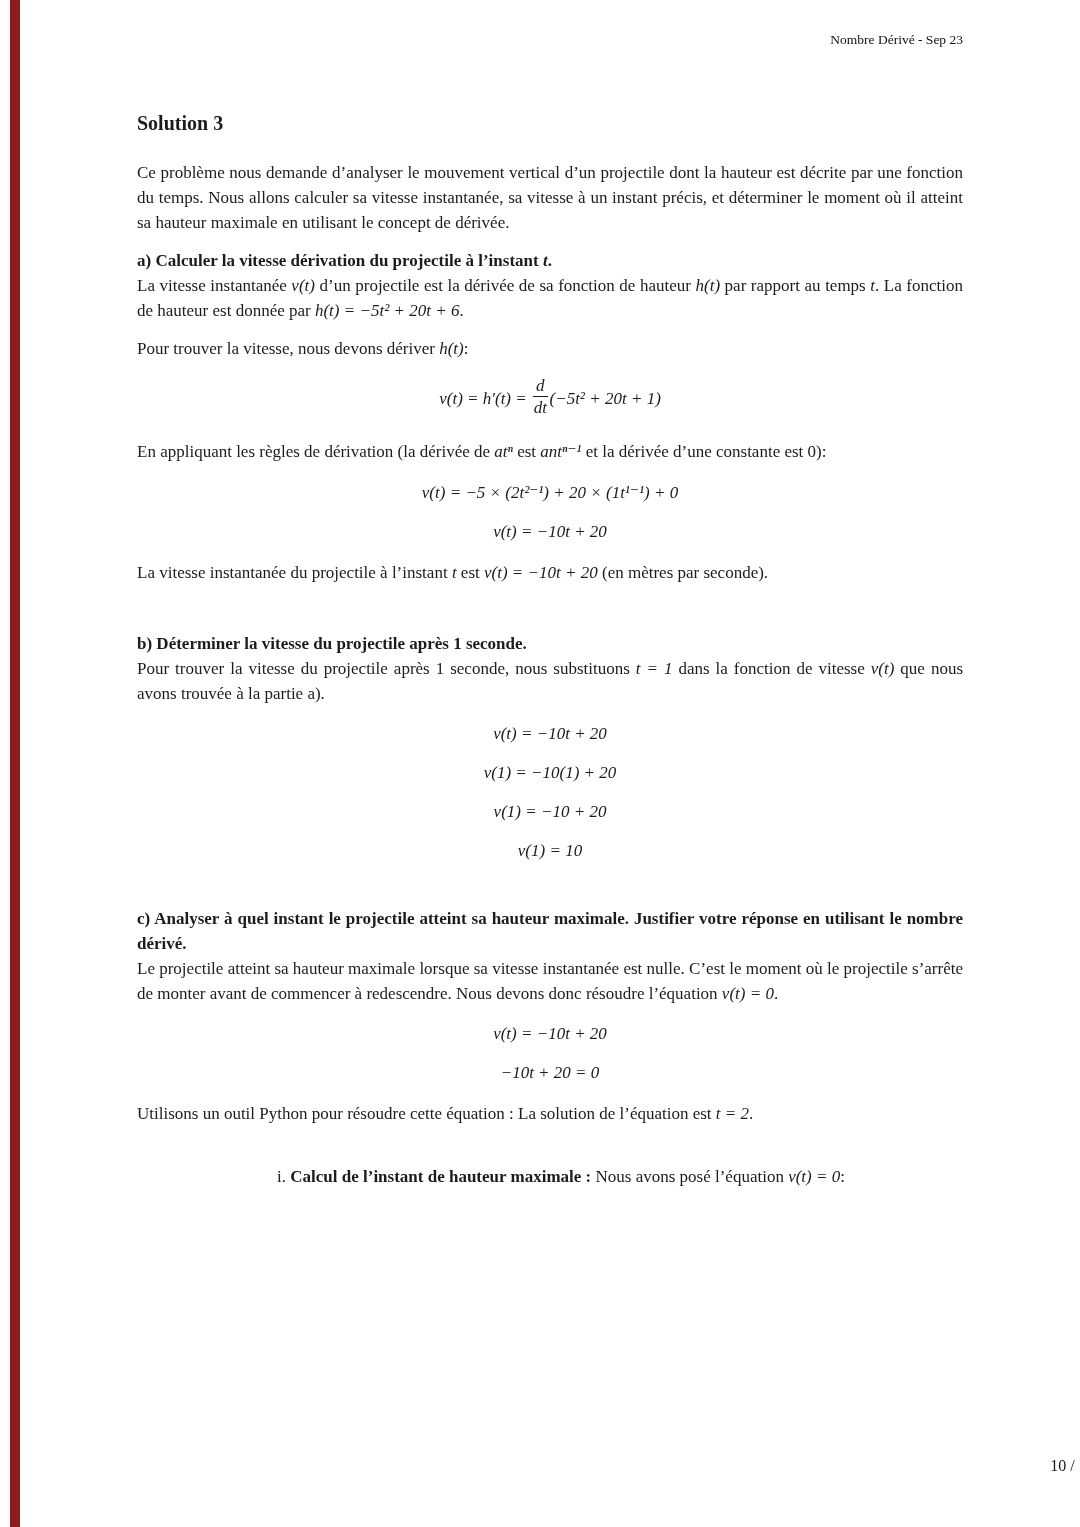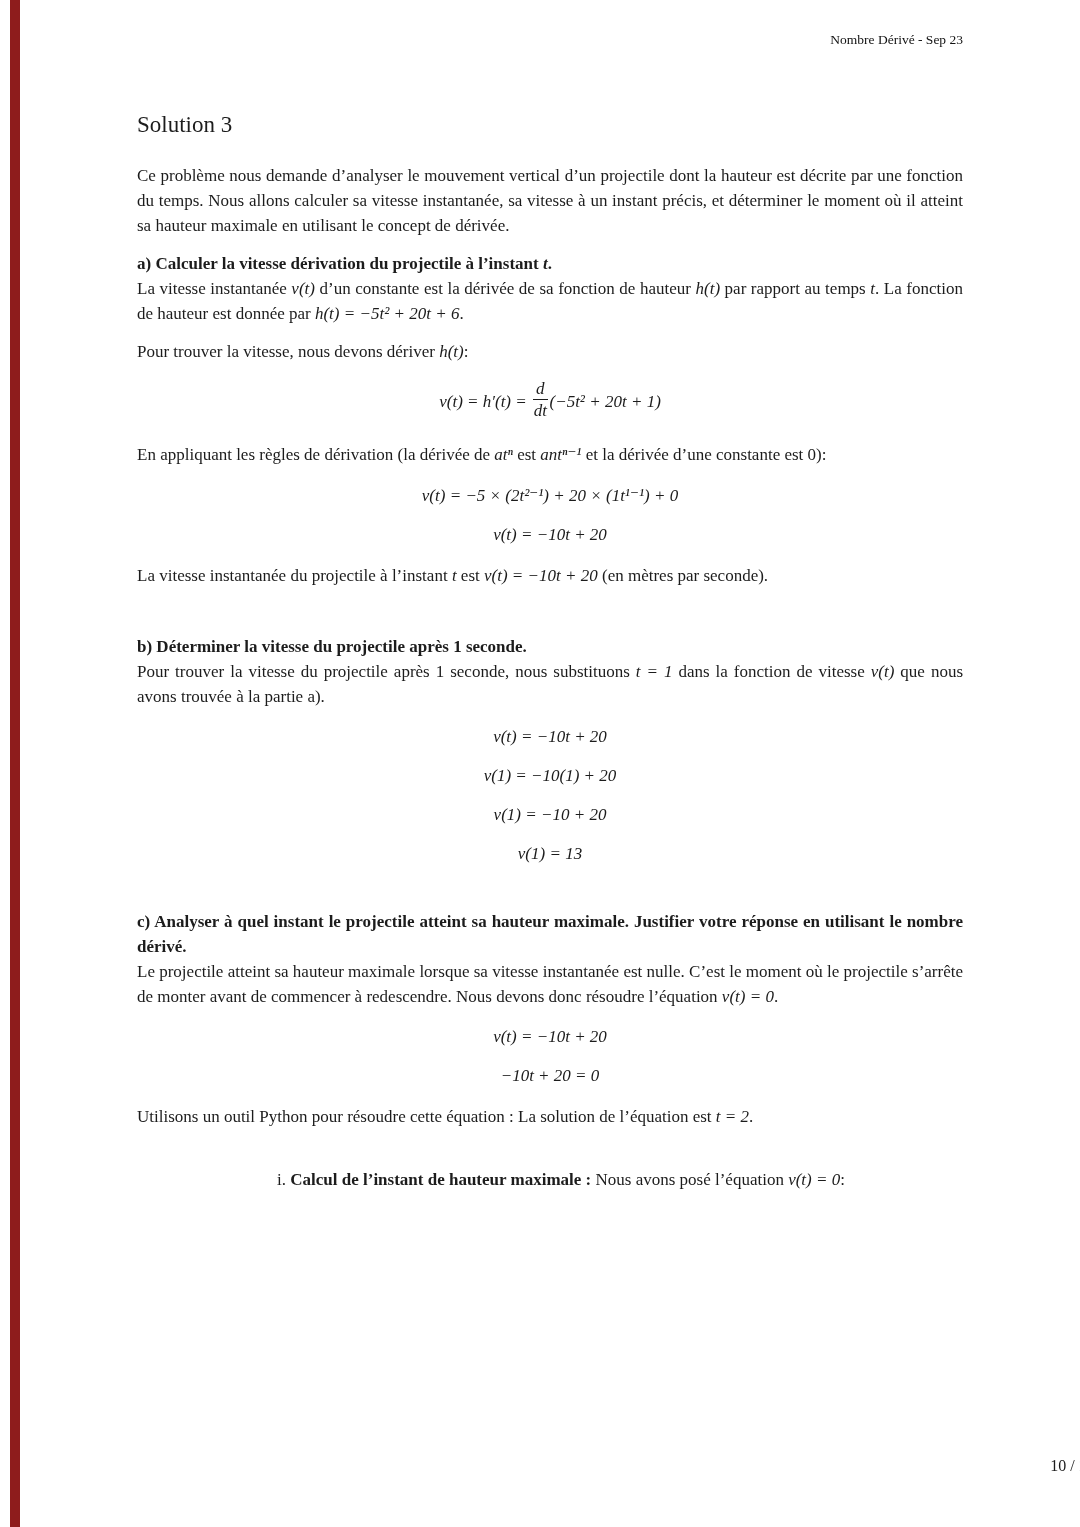--- a/index.html
+++ b/index.html
@@ -27,22 +27,22 @@
     font-size: 13.5px;
     color: #111111;
   }
   .content {
     position: absolute;
     top: 112px;
     left: 127px;
     width: 826px;
   }
   .title {
-    font-size: 23px;
-    font-weight: normal;
+    font-size: 20px;
+    font-weight: bold;
     margin-bottom: 26px;
   }
   .para {
     font-size: 17px;
     line-height: 1.47;
     text-align: justify;
     margin-bottom: 13px;
   }
   .heading {
     font-weight: bold;
@@ -90,39 +90,39 @@
   </div>
 
   <div class="content">
 
     <h1 class="title">Solution 3</h1>
 
     <p class="para">Ce problème nous demande d’analyser le mouvement vertical d’un projectile dont la hauteur est décrite par une fonction du temps. Nous allons calculer sa vitesse instantanée, sa vitesse à un instant précis, et déterminer le moment où il atteint sa hauteur maximale en utilisant le concept de dérivée.</p>
 
     <section class="section-a">
       <p class="para heading"><span>a) Calculer la vitesse dérivation du projectile à l’instant </span><span class="math">t</span><span>.</span></p>
-      <p class="para"><span>La vitesse instantanée </span><span class="math">v(t)</span><span> d’un constante est la dérivée de sa fonction de hauteur </span><span class="math">h(t)</span><span> par rapport au temps </span><span class="math">t</span><span>. La fonction de hauteur est donnée par </span><span class="math">h(t) = −5t² + 20t + 6</span><span>.</span></p>
+      <p class="para"><span>La vitesse instantanée </span><span class="math">v(t)</span><span> d’un projectile est la dérivée de sa fonction de hauteur </span><span class="math">h(t)</span><span> par rapport au temps </span><span class="math">t</span><span>. La fonction de hauteur est donnée par </span><span class="math">h(t) = −5t² + 20t + 6</span><span>.</span></p>
       <p class="para"><span>Pour trouver la vitesse, nous devons dériver </span><span class="math">h(t)</span><span>:</span></p>
       <div class="equation"><span class="math">v(t) = h′(t) = </span><span class="frac math">
             <span class="num">d</span>
             <span class="den">dt</span>
           </span><span class="math">(−5t² + 20t + 1)</span></div>
       <p class="para"><span>En appliquant les règles de dérivation (la dérivée de </span><span class="math">atⁿ</span><span> est </span><span class="math">antⁿ⁻¹</span><span> et la dérivée d’une constante est 0):</span></p>
       <div class="equation math">v(t) = −5 × (2t²⁻¹) + 20 × (1t¹⁻¹) + 0</div>
       <div class="equation math">v(t) = −10t + 20</div>
       <p class="para"><span>La vitesse instantanée du projectile à l’instant </span><span class="math">t</span><span> est </span><span class="math">v(t) = −10t + 20</span><span> (en mètres par seconde).</span></p>
     </section>
 
     <section class="section-b">
       <p class="para heading">b) Déterminer la vitesse du projectile après 1 seconde.</p>
       <p class="para"><span>Pour trouver la vitesse du projectile après 1 seconde, nous substituons </span><span class="math">t = 1</span><span> dans la fonction de vitesse </span><span class="math">v(t)</span><span> que nous avons trouvée à la partie a).</span></p>
       <div class="equation math">v(t) = −10t + 20</div>
       <div class="equation math">v(1) = −10(1) + 20</div>
       <div class="equation math">v(1) = −10 + 20</div>
-      <div class="equation math">v(1) = 13</div>
+      <div class="equation math">v(1) = 10</div>
     </section>
 
     <section class="section-c">
       <p class="para heading">c) Analyser à quel instant le projectile atteint sa hauteur maximale. Justifier votre réponse en utilisant le nombre dérivé.</p>
       <p class="para"><span>Le projectile atteint sa hauteur maximale lorsque sa vitesse instantanée est nulle. C’est le moment où le projectile s’arrête de monter avant de commencer à redescendre. Nous devons donc résoudre l’équation </span><span class="math">v(t) = 0</span><span>.</span></p>
       <div class="equation math">v(t) = −10t + 20</div>
       <div class="equation math">−10t + 20 = 0</div>
       <p class="para"><span>Utilisons un outil Python pour résoudre cette équation : La solution de l’équation est </span><span class="math">t = 2</span><span>.</span></p>
       <p class="para list-item"><span>i. </span><span class="bold">Calcul de l’instant de hauteur maximale : </span><span>Nous avons posé l’équation </span><span class="math">v(t) = 0</span><span>:</span></p>
     </section>

